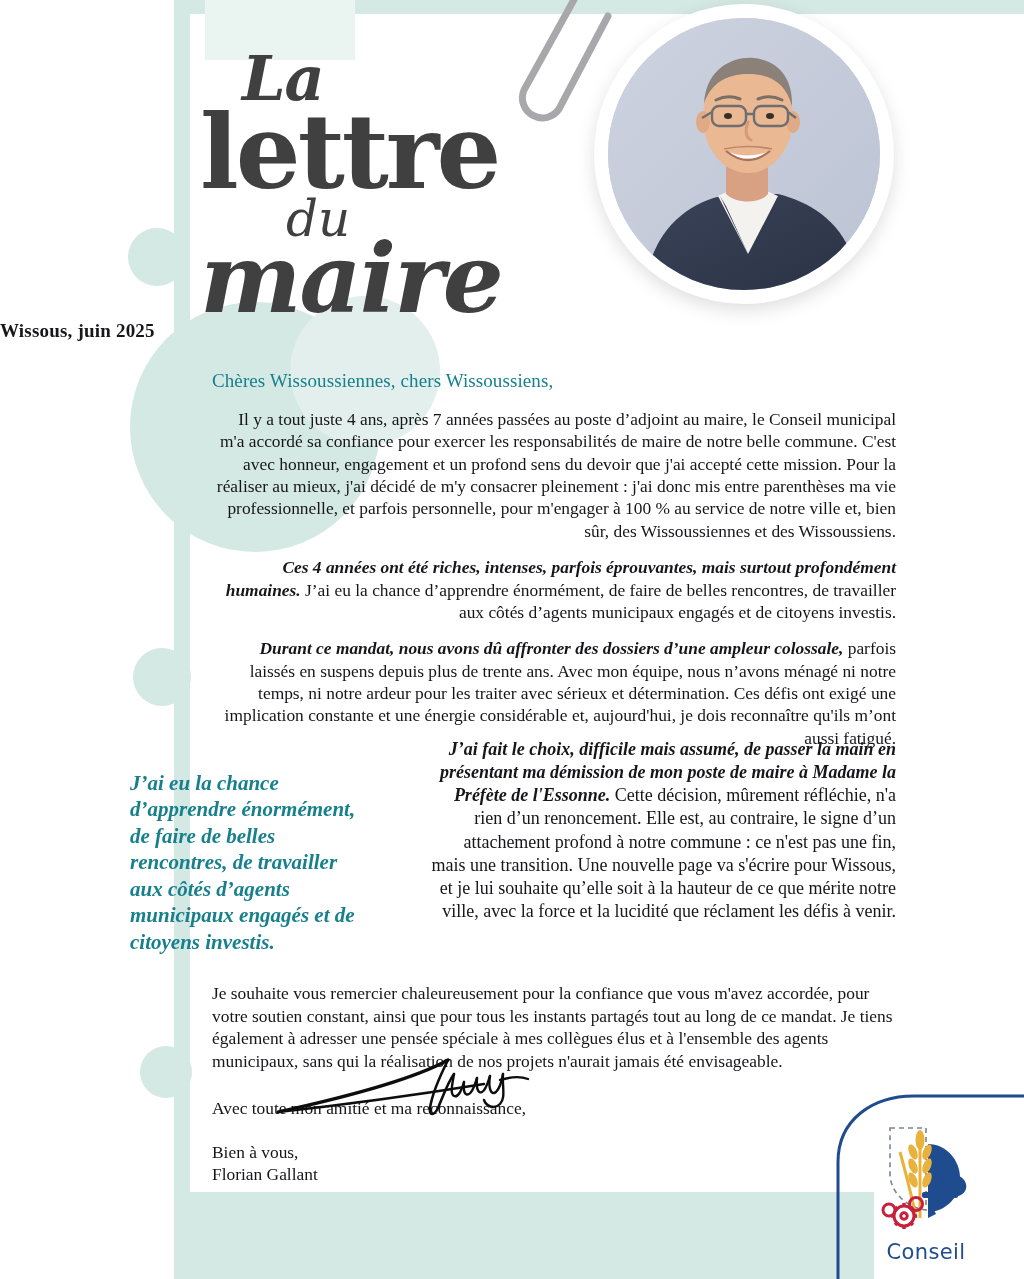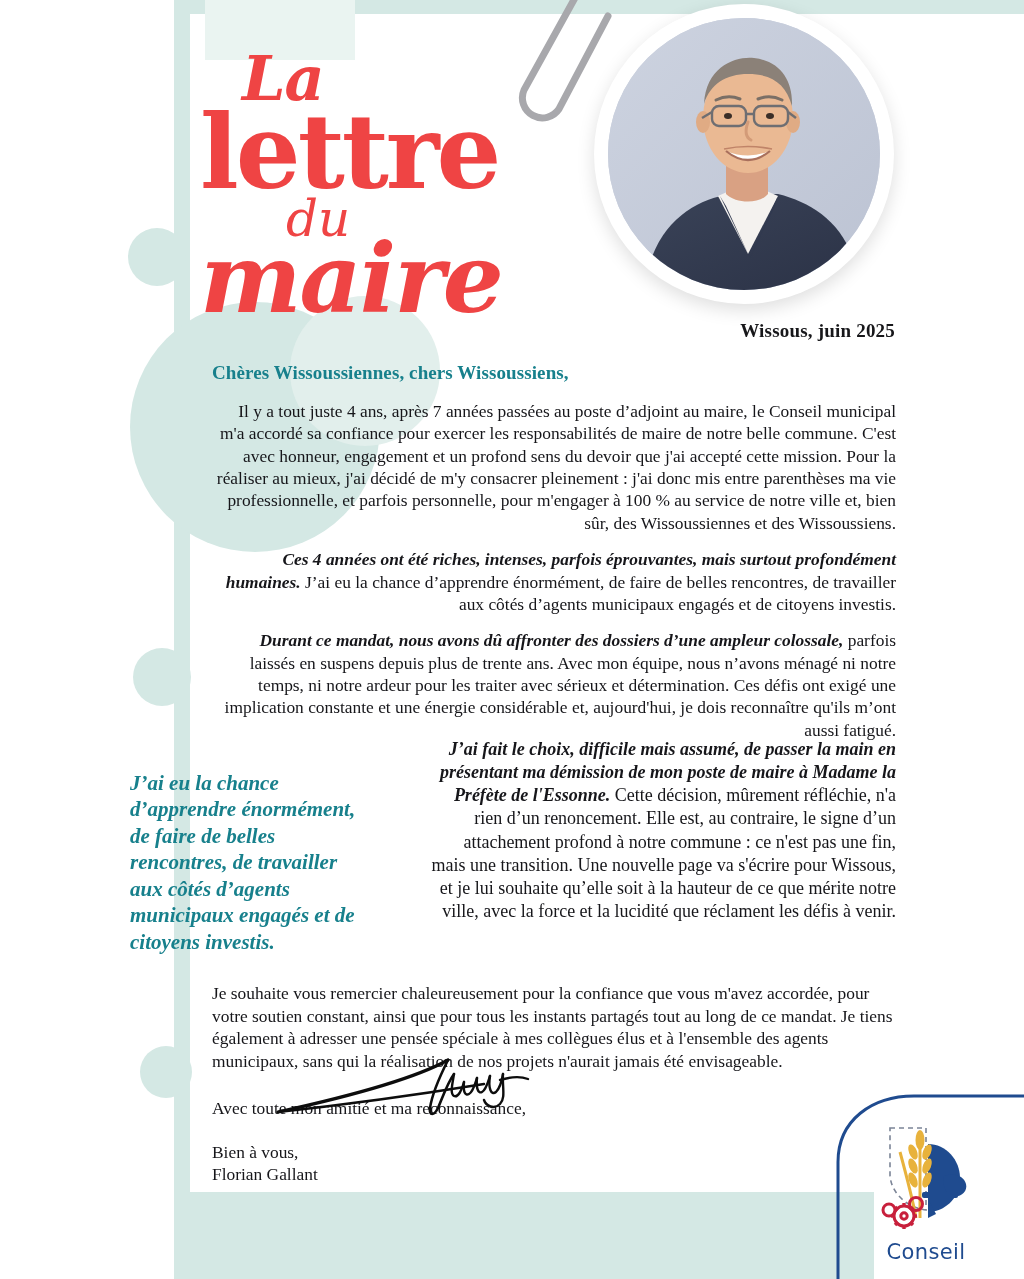--- a/index.html
+++ b/index.html
@@ -53,36 +53,36 @@
     background:#ffffff;
     box-shadow:0 6px 18px rgba(0,0,0,.13);
     padding:0;
   }
   .portrait{
     position:absolute;left:14px;top:14px;width:272px;height:272px;
     border-radius:50%;overflow:hidden;background:#c9cfdd;
   }
 
   
-  .masthead{position:absolute;left:190px;top:24px;width:420px;height:280px;color:#ef4444;}
+  .masthead{position:absolute;left:190px;top:24px;width:420px;height:280px;color:#404040;}
   .mh-la{position:absolute;left:52px;top:18px;font-size:62px;font-style:italic;font-weight:700;font-family:"DejaVu Serif",serif;letter-spacing:-1px;}
   .mh-lettre{position:absolute;left:10px;top:68px;font-size:102px;font-weight:700;font-family:"DejaVu Serif",serif;letter-spacing:-3px;}
   .mh-du{position:absolute;left:96px;top:166px;font-size:50px;font-style:italic;font-weight:400;font-family:"DejaVu Serif",serif;}
   .mh-maire{position:absolute;left:10px;top:198px;font-size:96px;font-style:italic;font-weight:700;font-family:"DejaVu Serif",serif;letter-spacing:-2px;}
 
   
   .date{
-    position:absolute;left:0px;top:320px;width:895px;text-align:right;
+    position:absolute;left:0px;top:320px;width:895px;text-align:left;
     font-weight:700;font-size:19px;color:#17171a;letter-spacing:.2px;
   }
 
   
   .letter{position:absolute;left:212px;top:362px;width:684px;color:#16161a;}
   .salut{
-    color:#17808c;font-weight:700;font-size:19px;margin:0 0 16px 0;letter-spacing:.1px;
+    color:#17808c;font-weight:400;font-size:19px;margin:8px 0 16px 0;letter-spacing:.1px;
   }
   .para{font-size:17.4px;line-height:1.285;margin:0 0 14px 0;text-align:right;}
   .para i{font-style:italic;font-weight:700;}
 
   
   .cols{position:absolute;left:0px;top:376px;width:684px;}
   .quote{
     position:absolute;left:-82px;top:32px;width:232px;
     color:#17808c;font-weight:700;font-style:italic;font-size:21px;line-height:1.26;
   }

